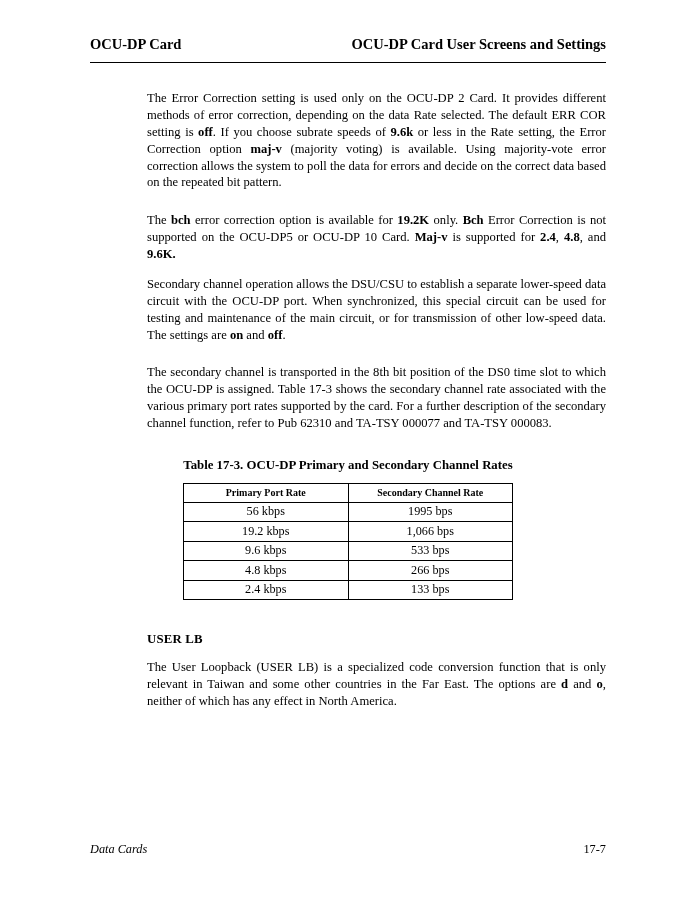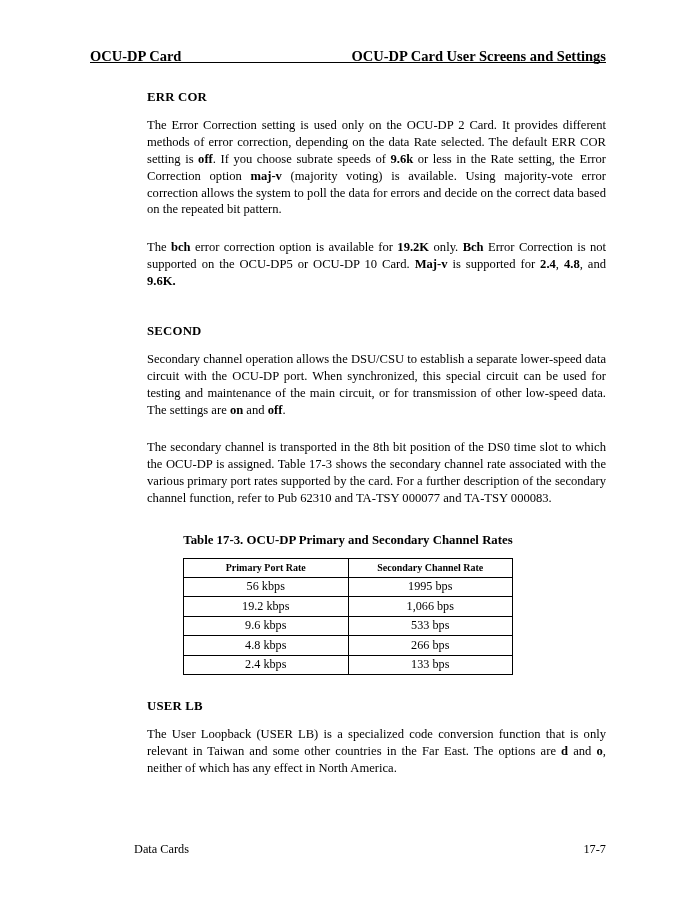--- a/index.html
+++ b/index.html
@@ -30,21 +30,20 @@
     align-items: baseline;
     justify-content: space-between;
     font-weight: bold;
     font-size: 14.5px;
   }
   .header .left {
     white-space: nowrap;
   }
   .header .right {
     white-space: nowrap;
-    margin-top: 12px;
   }
   .header-rule {
     position: absolute;
     left: 90px;
     top: 62px;
     width: 516px;
     border-top: 1.6px solid #000;
   }
   
   .content {
@@ -104,59 +103,57 @@
   .footer {
     position: absolute;
     left: 90px;
     top: 842px;
     width: 516px;
     display: flex;
     justify-content: space-between;
     font-size: 12.3px;
   }
   .footer .fleft {
-    margin-left: 44px;
+    font-style: italic;
   }
   .footer .fright {
     font-style: normal;
     text-align: center;
   }
 </style>
 </head>
 <body>
 
 <div class="page">
 
   <div class="header">
     <div class="left">OCU-DP Card</div>
     <div class="right">OCU-DP Card User Screens and Settings</div>
   </div>
   <div class="header-rule"></div>
 
   <div class="content">
 
-    <div class="sec-title">ERR COR</div>
 
     <p class="body">
       The Error Correction setting is used only on the OCU-DP 2 Card. It provides different
       methods of error correction, depending on the data Rate selected. The default ERR COR
       setting is <b>off</b>. If you choose subrate speeds of <b>9.6k</b> or less in the Rate setting, the Error
       Correction option <b>maj-v</b> (majority voting) is available. Using majority-vote error correction
       allows the system to poll the data for errors and decide on the correct data based on the
       repeated bit pattern.
     </p>
 
     <div class="gap-sm"></div>
 
     <p class="body">
       The <b>bch</b> error correction option is available for <b>19.2K</b> only. <b>Bch</b> Error Correction is not
       supported on the OCU-DP5 or OCU-DP 10 Card. <b>Maj-v</b> is supported for <b>2.4</b>, <b>4.8</b>, and <b>9.6K.</b>
     </p>
 
-    <div class="sec-title second">SECOND</div>
 
     <p class="body">
       Secondary channel operation allows the DSU/CSU to establish a separate lower-speed data
       circuit with the OCU-DP port. When synchronized, this special circuit can be used for testing
       and maintenance of the main circuit, or for transmission of other low-speed data. The settings
       are <b>on</b> and <b>off</b>.
     </p>
 
     <div class="gap-sm"></div>
 
@@ -191,21 +188,21 @@
         <td>4.8 kbps</td>
         <td>266 bps</td>
       </tr>
       <tr>
         <td>2.4 kbps</td>
         <td>133 bps</td>
       </tr>
     </tbody>
       </table>
 
-    <div class="sec-title" style="margin-top:24px;">USER LB</div>
+    <div class="sec-title" style="margin-top:32px;">USER LB</div>
 
     <p class="body">
       The User Loopback (USER LB) is a specialized code conversion function that is only relevant
       in Taiwan and some other countries in the Far East. The options are <b>d</b> and <b>o</b>, neither of which
       has any effect in North America.
     </p>
 
   </div>
 
   <div class="footer">

